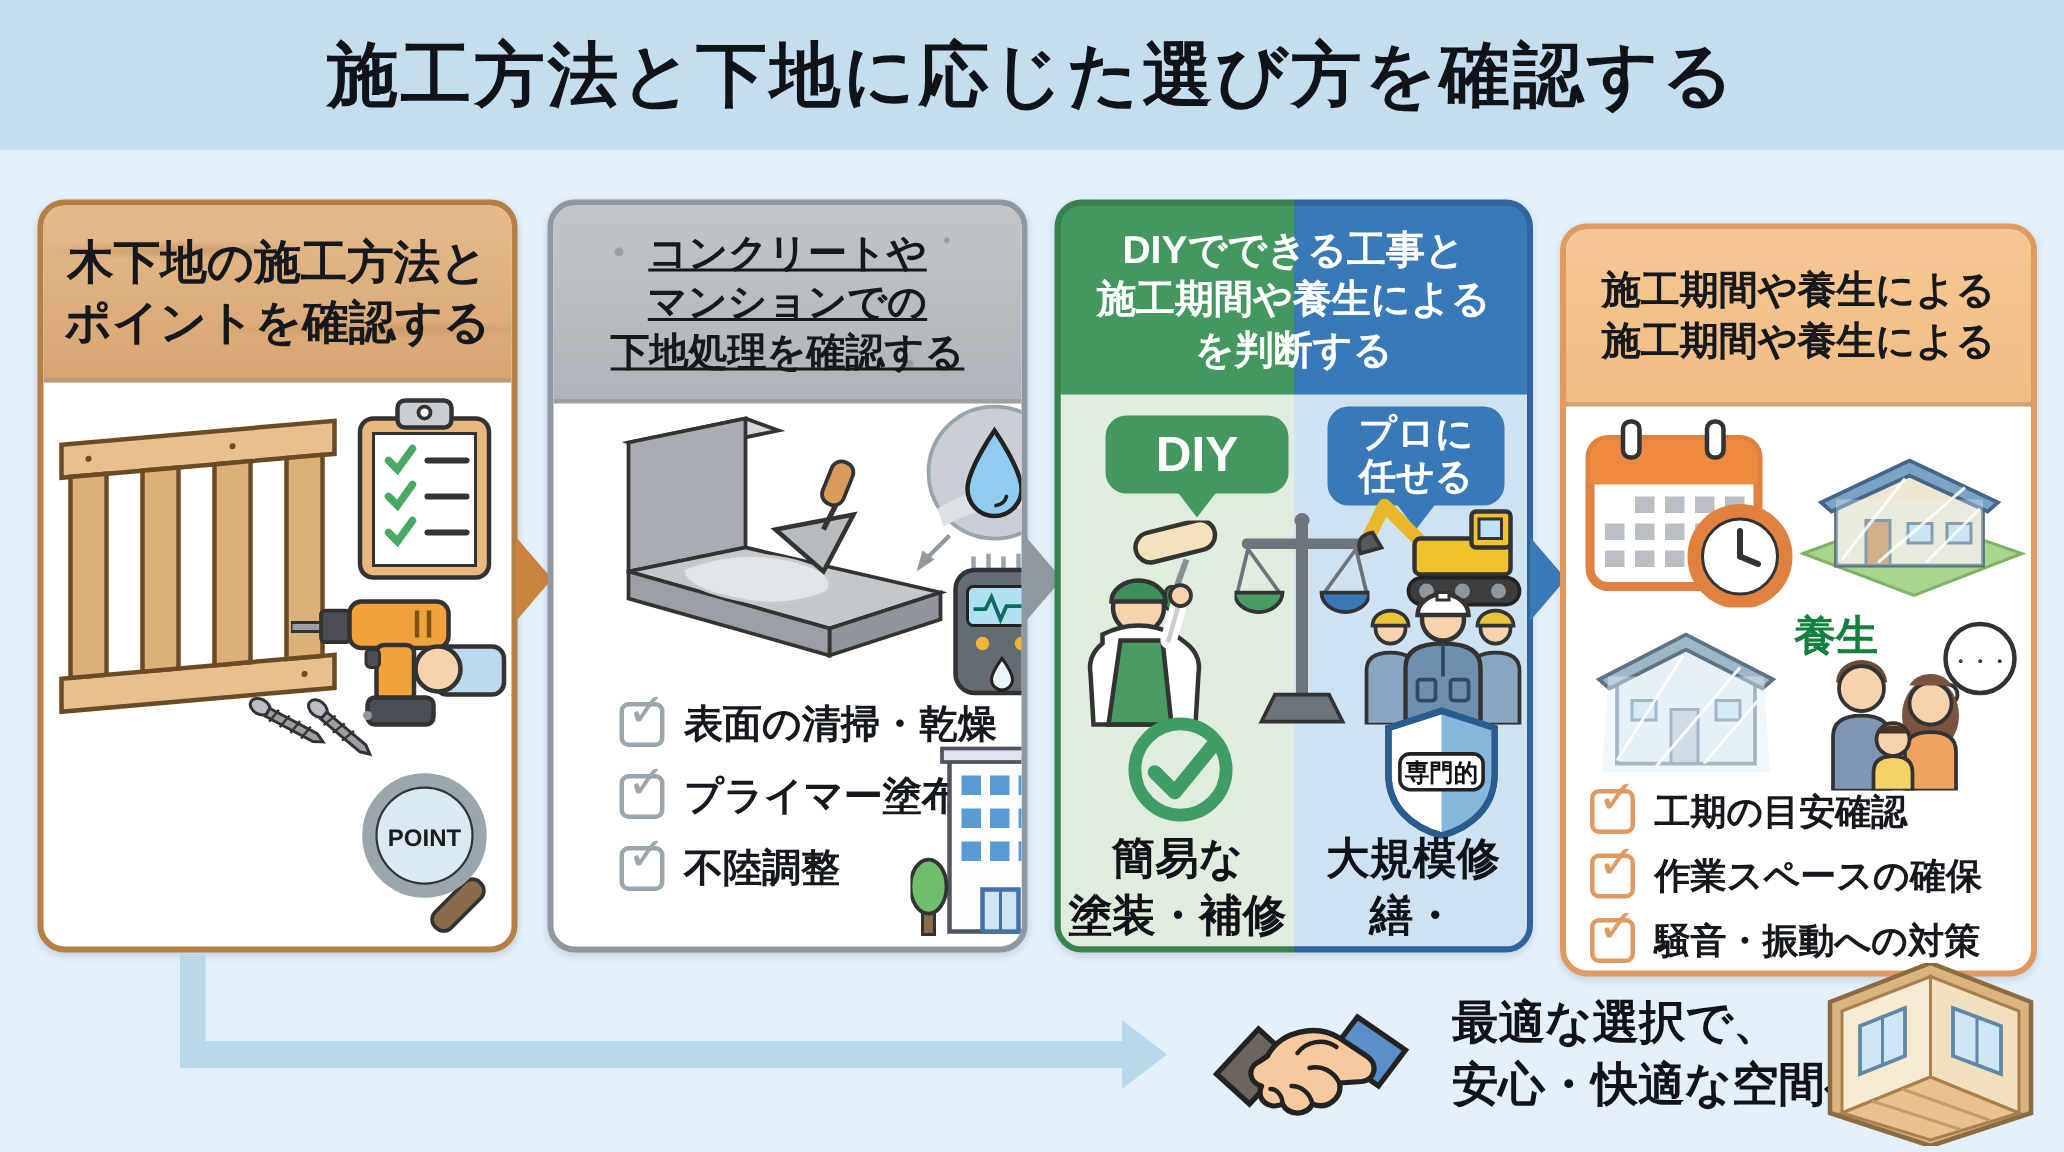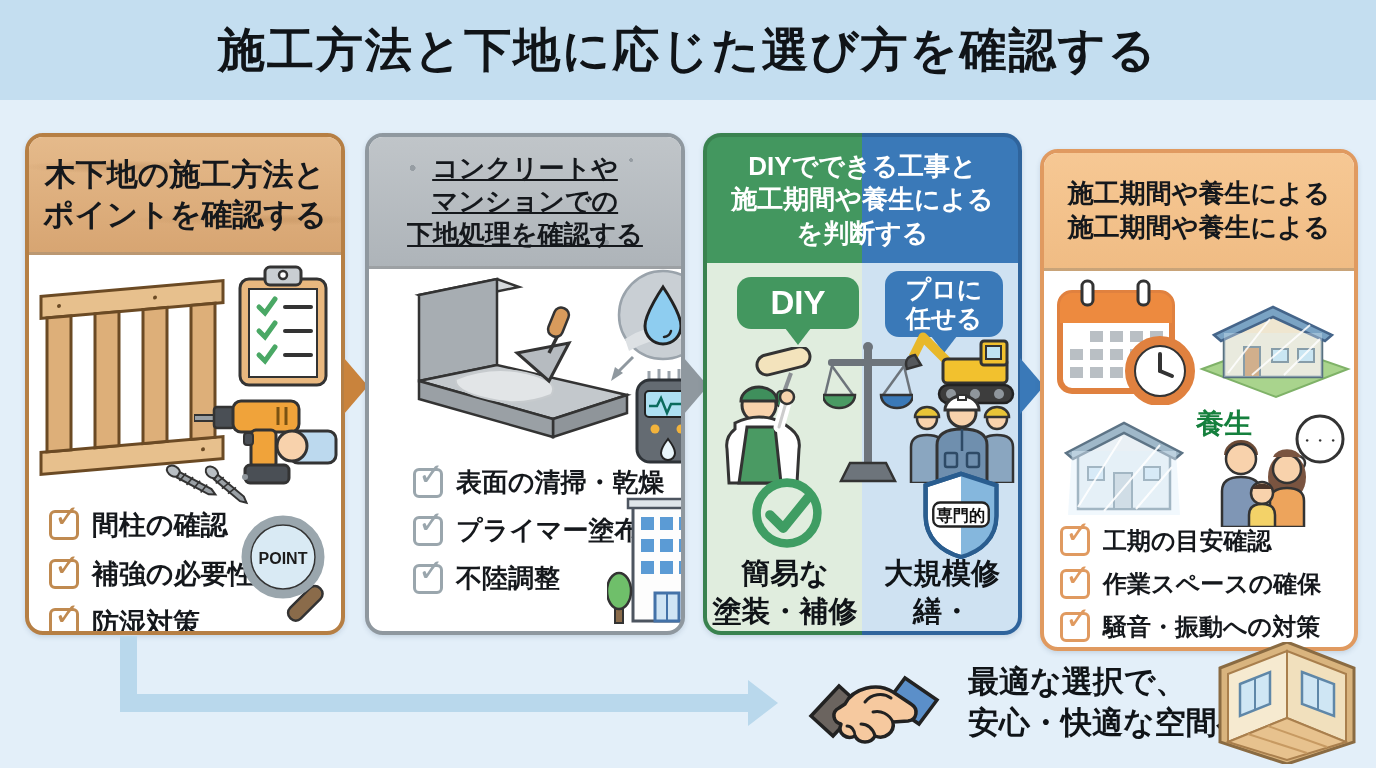--- a/index.html
+++ b/index.html
@@ -177,34 +177,20 @@
           <path d="M22,8 L56,8 L62,11 L56,14 L22,14 Z" fill="#9aa0a5" stroke="#333" stroke-width="2"></path>
           <g stroke="#333" stroke-width="1.6">
               <line x1="28" y1="6" x2="26" y2="16"></line>
               <line x1="36" y1="6" x2="34" y2="16"></line>
               <line x1="44" y1="6" x2="42" y2="16"></line>
             </g>
         </g>
         <circle cx="88" cy="14" r="3" fill="#8f969c"></circle>
       </svg>
 
-      <ul class="checklist">
-        <li class="check-row">
-          <span class="cb orange"></span>
-          <span class="check-label">間柱の確認</span>
-        </li>
-        <li class="check-row">
-          <span class="cb orange"></span>
-          <span class="check-label">補強の必要性</span>
-        </li>
-        <li class="check-row">
-          <span class="cb orange"></span>
-          <span class="check-label">防湿対策</span>
-        </li>
-      </ul>
 
       <svg class="svg-abs" style="left:210px;top:258px" width="100" height="112" viewBox="0 0 100 112">
         <g transform="rotate(45 78 78)">
           <rect x="71" y="74" width="15" height="42" rx="7" fill="#8a6b4a" stroke="#333" stroke-width="2.5"></rect>
         </g>
         <circle cx="44" cy="44" r="37" fill="#d9eaf4" stroke="#9aa6ad" stroke-width="9"></circle>
         <circle cx="44" cy="44" r="32" fill="none" stroke="#333" stroke-width="1.5"></circle>
         <text x="44" y="51" text-anchor="middle" font-size="16" font-weight="bold" fill="#1c1c1c">POINT</text>
       </svg>
     </div>

